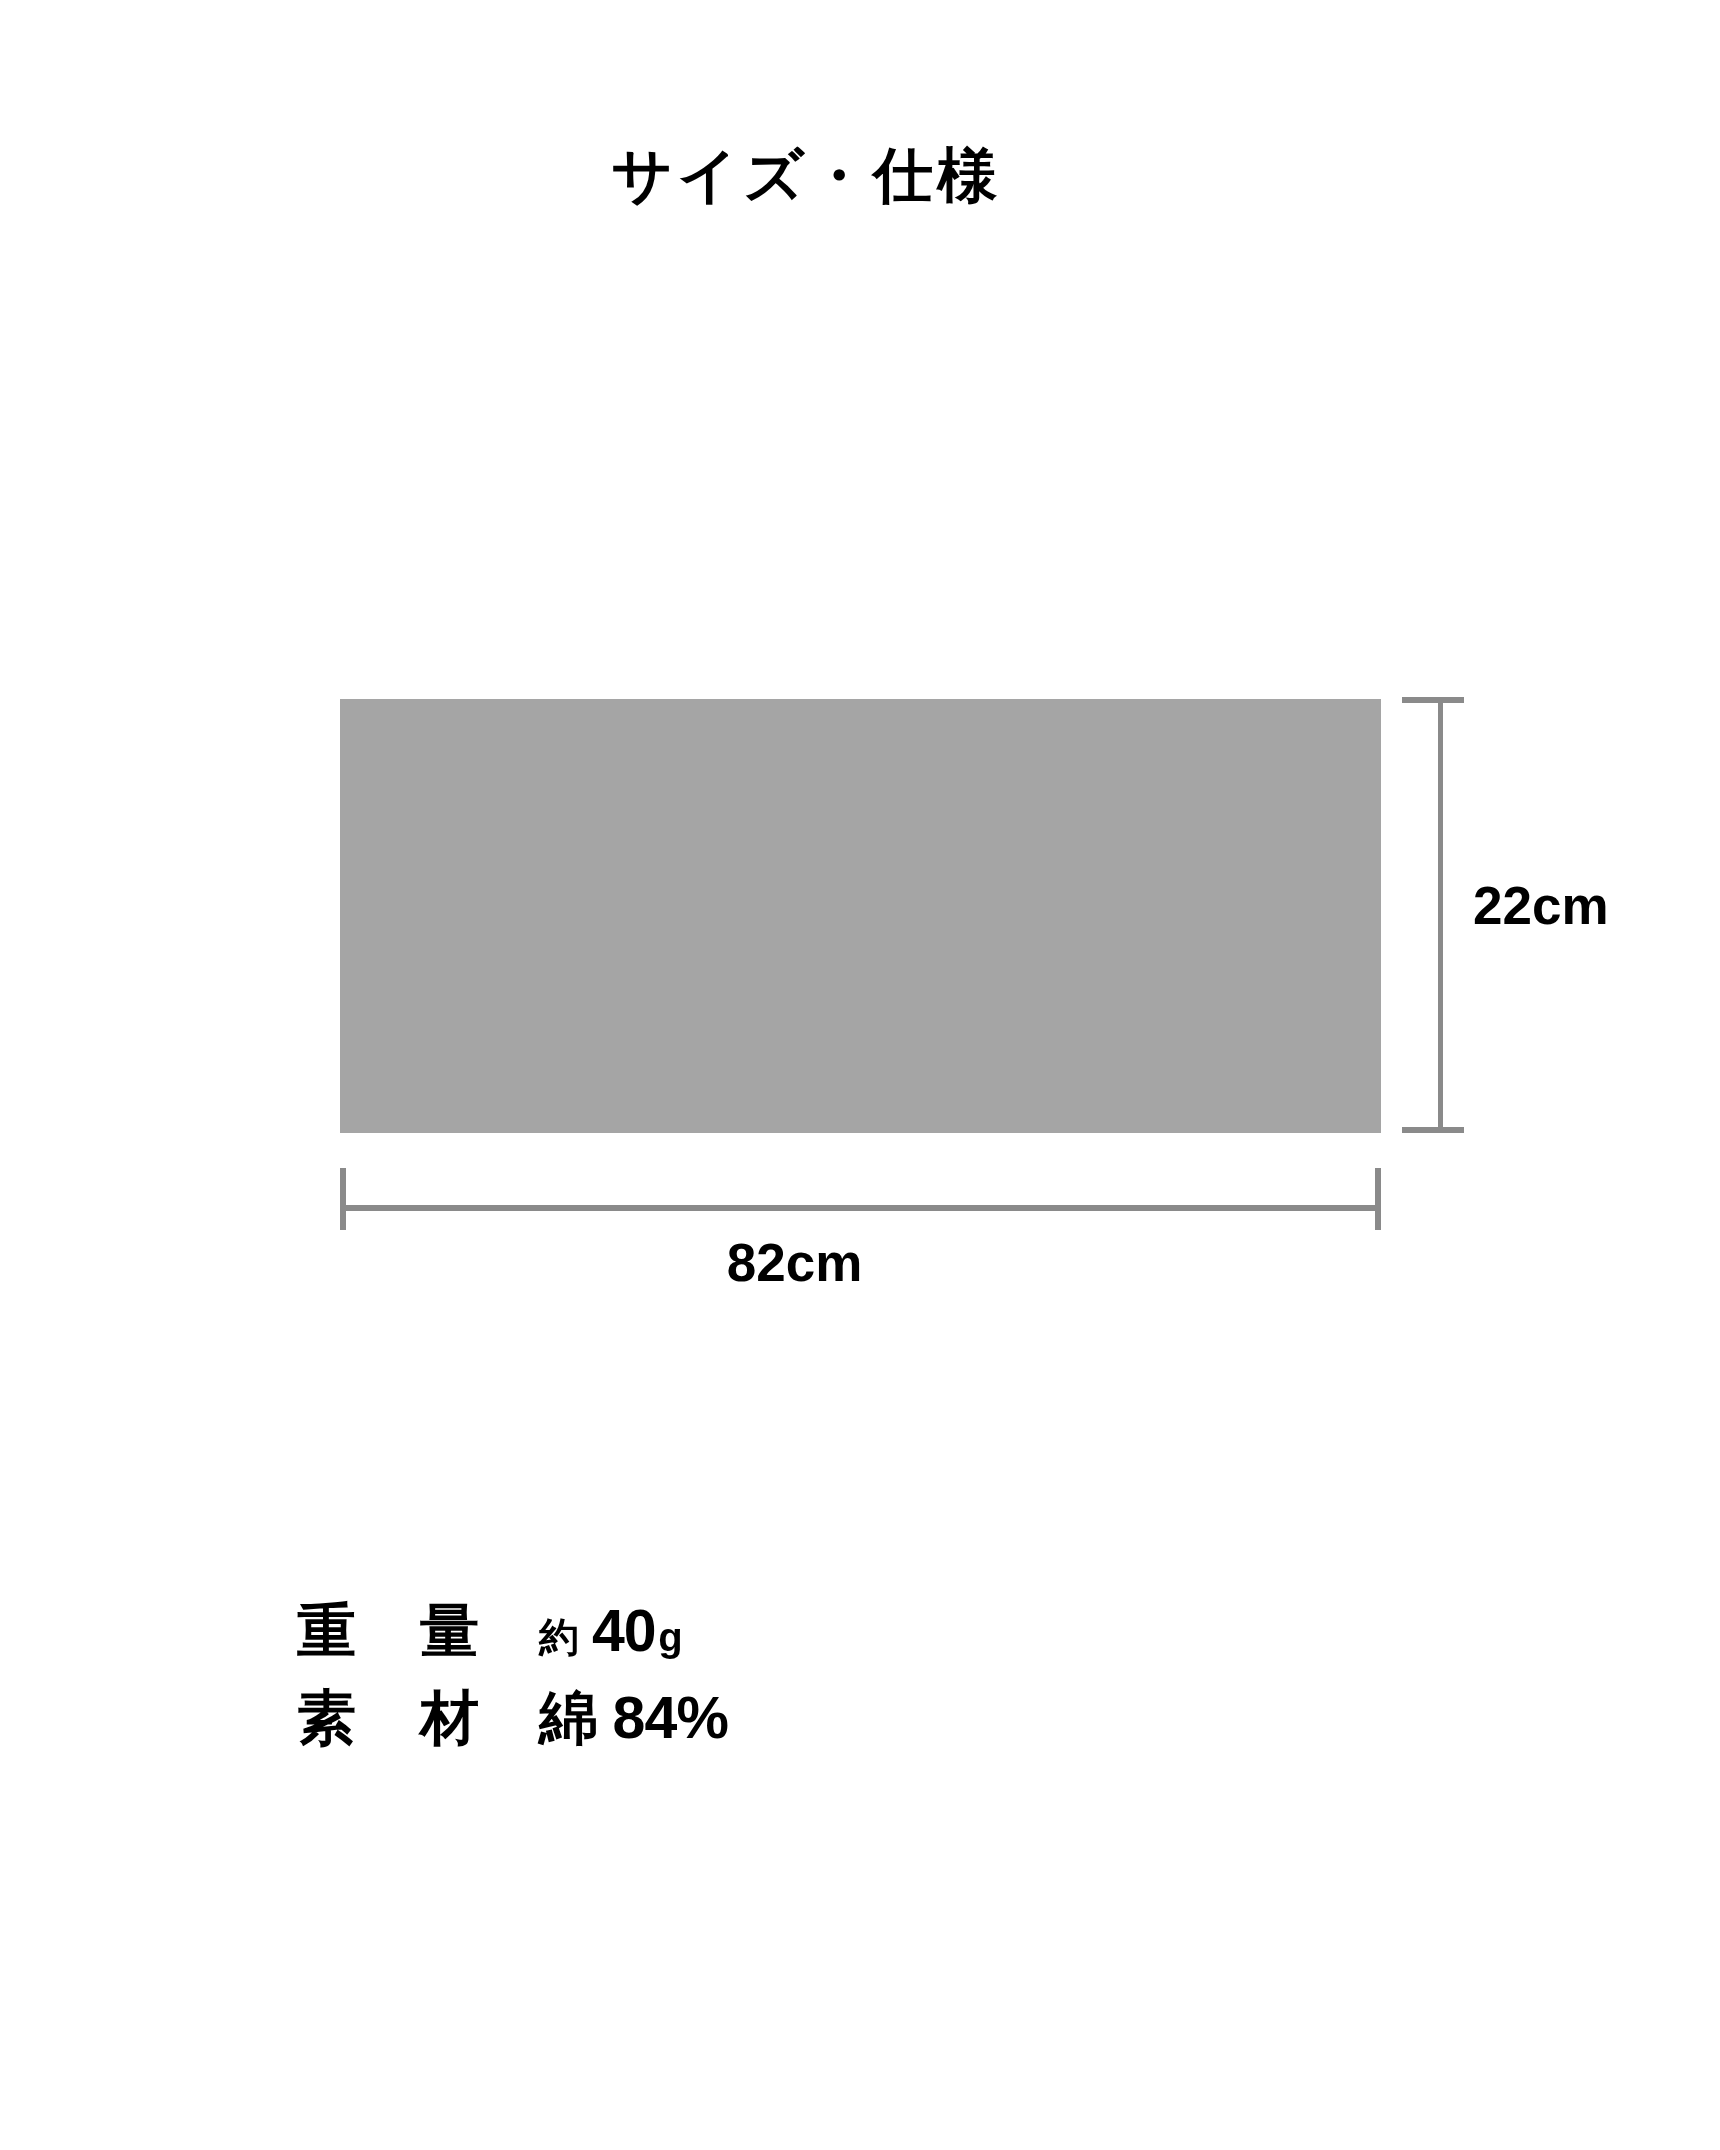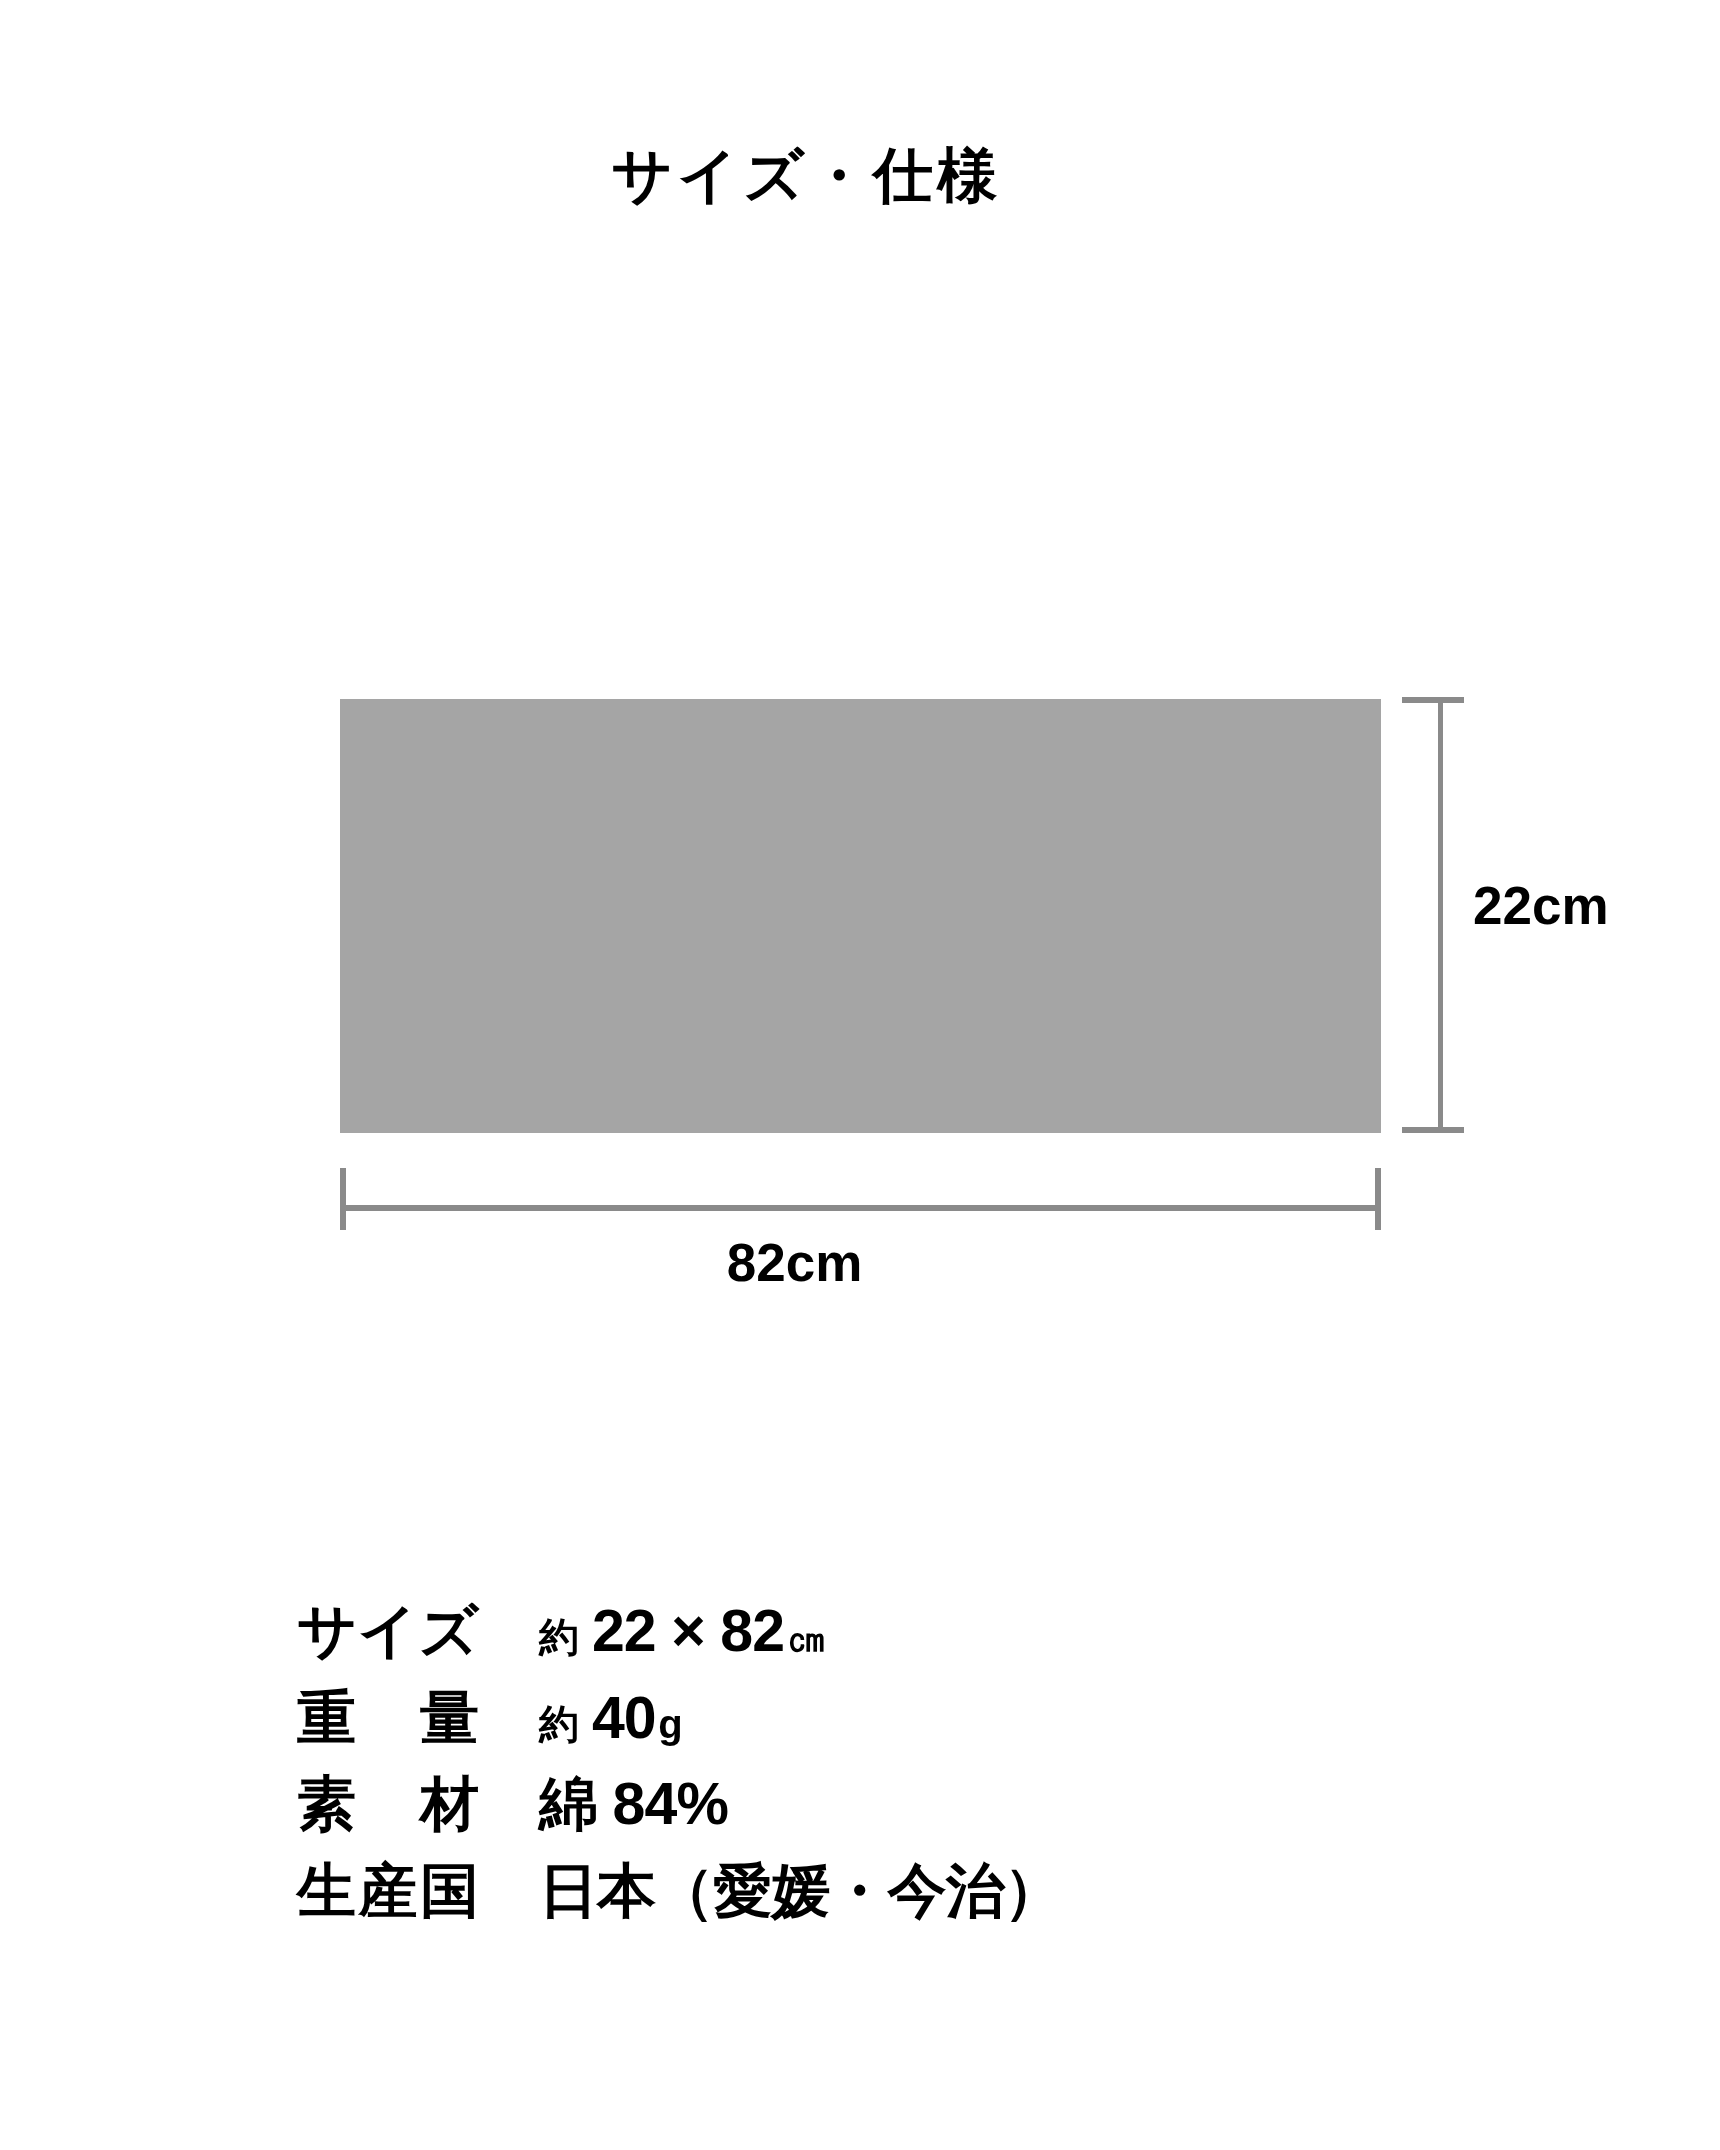--- a/index.html
+++ b/index.html
@@ -118,34 +118,26 @@
 <div class="abs dim vdim-cap-b"></div>
 <div class="abs dim-label height-label">22cm</div>
 
 <div class="abs dim hdim-line"></div>
 <div class="abs dim hdim-cap-l"></div>
 <div class="abs dim hdim-cap-r"></div>
 <div class="abs dim-label width-label">82cm</div>
 
 <div class="abs spec-list">
 
-  <div class="spec-row">
-    <span class="spec-label">サイズ</span>
-    <span class="spec-value"><span class="value-prefix">約</span><span class="value-main">22 × 82</span><span class="value-unit">㎝</span></span>
-  </div>
 
   <div class="spec-row">
     <span class="spec-label">重量</span>
     <span class="spec-value"><span class="value-prefix">約</span><span class="value-main">40</span><span class="value-unit">g</span></span>
   </div>
 
   <div class="spec-row">
     <span class="spec-label">素材</span>
     <span class="spec-value"><span class="value-main">綿 84%</span></span>
   </div>
 
-  <div class="spec-row">
-    <span class="spec-label">生産国</span>
-    <span class="spec-value"><span class="value-main">日本（愛媛・今治）</span></span>
-  </div>
 
 </div>
 
 
 </body></html>

